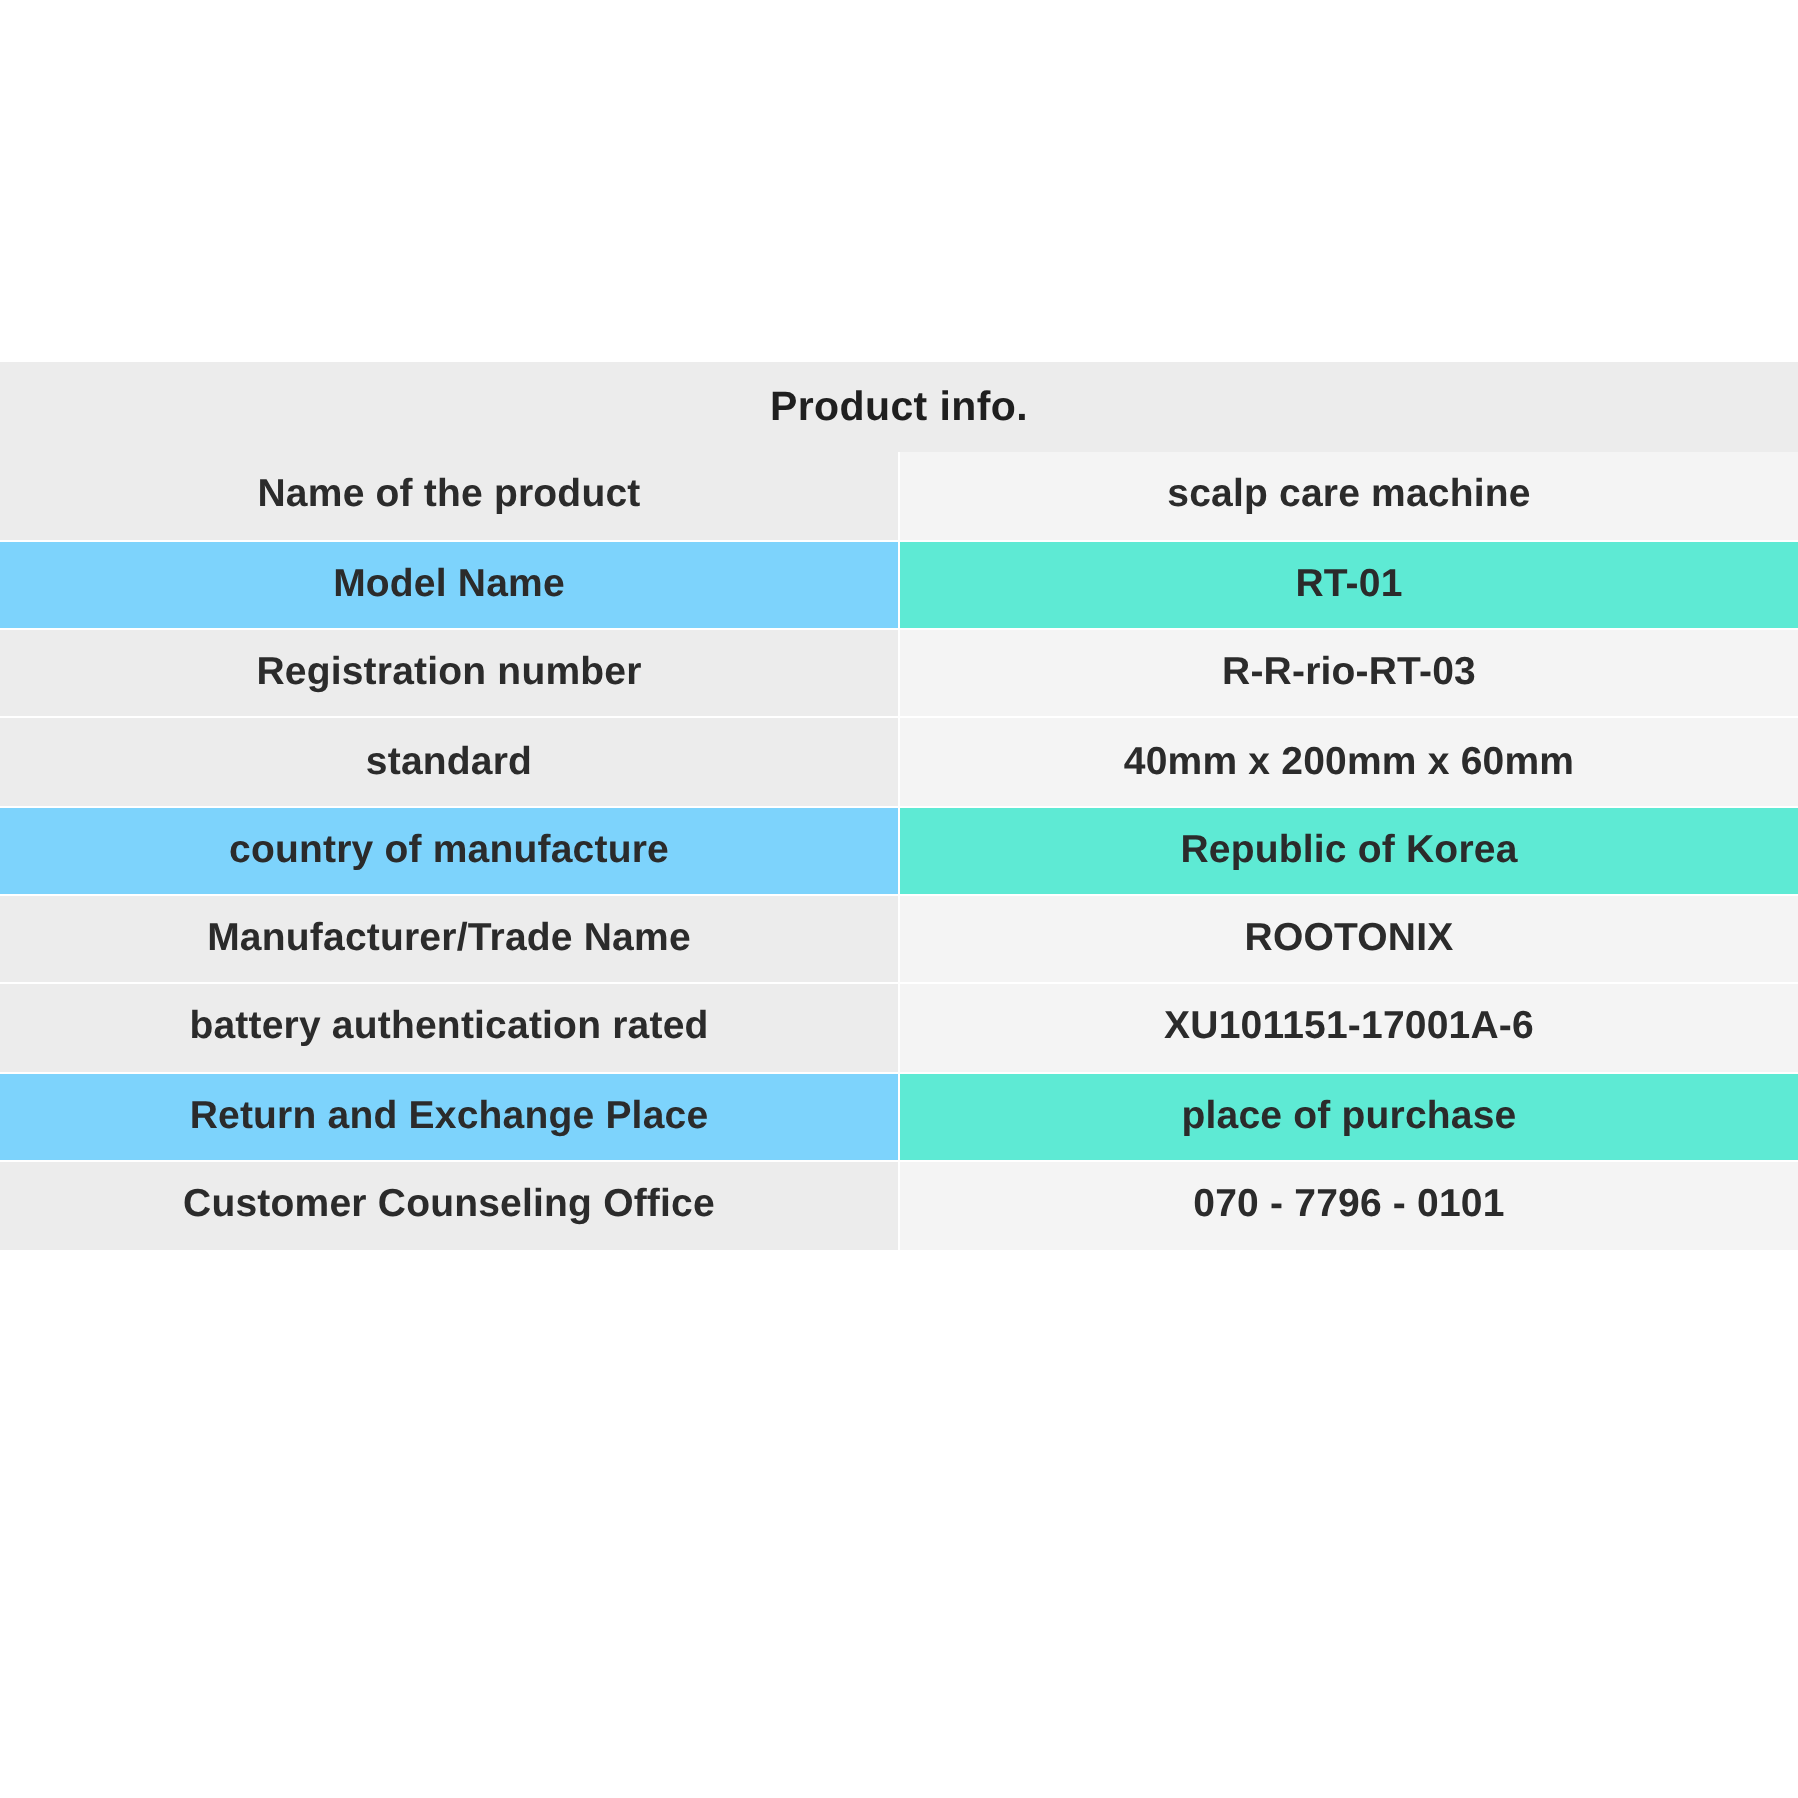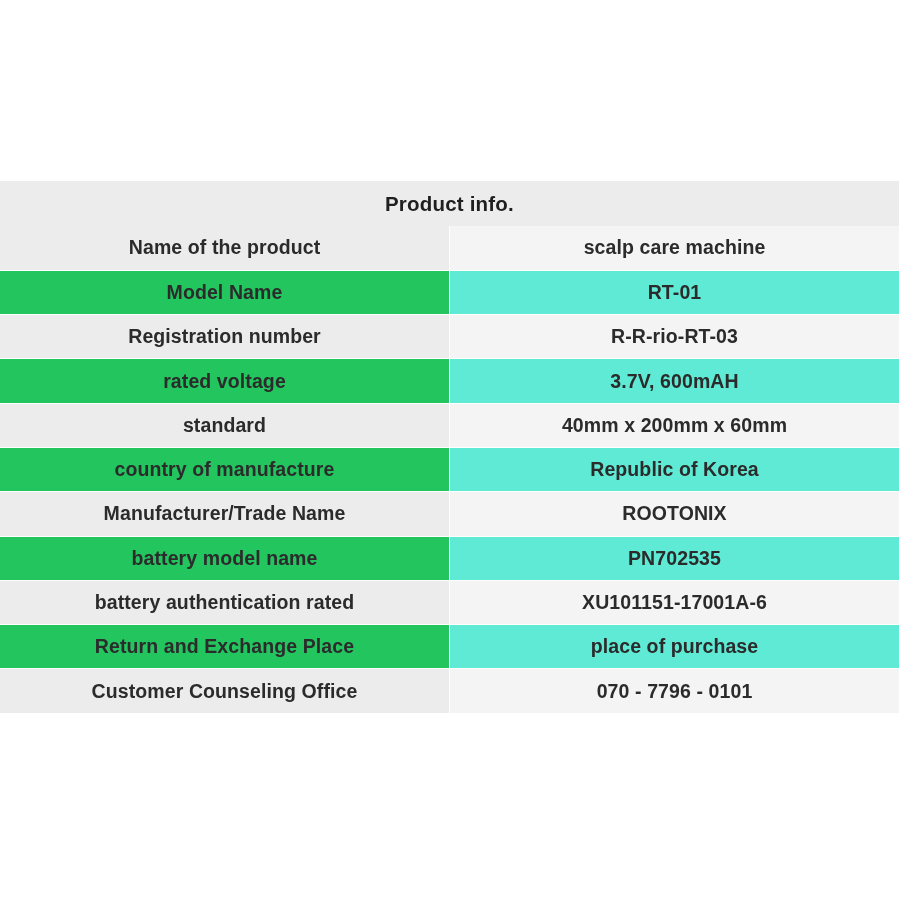--- a/index.html
+++ b/index.html
@@ -50,21 +50,21 @@
   }
   .label-cell {
     width: 399px;
     background: #ececec;
   }
   .value-cell {
     width: 500px;
     background: #f4f4f4;
   }
   tr.alt .label-cell {
-    background: #22c55e;
+    background: #7dd3fc;
   }
   tr.alt .value-cell {
     background: #5eead4;
   }
   .sep {
     border-right: 1px solid #ffffff;
   }
   .row-line td {
     border-bottom: 1px solid #ffffff;
   }
@@ -83,39 +83,31 @@
         <td class="value-cell">scalp care machine</td>
       </tr>
       <tr class="row-line alt">
         <td class="label-cell sep">Model Name</td>
         <td class="value-cell">RT-01</td>
       </tr>
       <tr class="row-line">
         <td class="label-cell sep">Registration number</td>
         <td class="value-cell">R-R-rio-RT-03</td>
       </tr>
-      <tr class="row-line alt">
-        <td class="label-cell sep">rated voltage</td>
-        <td class="value-cell">3.7V, 600mAH</td>
-      </tr>
       <tr class="row-line">
         <td class="label-cell sep">standard</td>
         <td class="value-cell">40mm x 200mm x 60mm</td>
       </tr>
       <tr class="row-line alt">
         <td class="label-cell sep">country of manufacture</td>
         <td class="value-cell">Republic of Korea</td>
       </tr>
       <tr class="row-line">
         <td class="label-cell sep">Manufacturer/Trade Name</td>
         <td class="value-cell">ROOTONIX</td>
-      </tr>
-      <tr class="row-line alt">
-        <td class="label-cell sep">battery model name</td>
-        <td class="value-cell">PN702535</td>
       </tr>
       <tr class="row-line">
         <td class="label-cell sep">battery authentication rated</td>
         <td class="value-cell">XU101151-17001A-6</td>
       </tr>
       <tr class="row-line alt">
         <td class="label-cell sep">Return and Exchange Place</td>
         <td class="value-cell">place of purchase</td>
       </tr>
       <tr>

